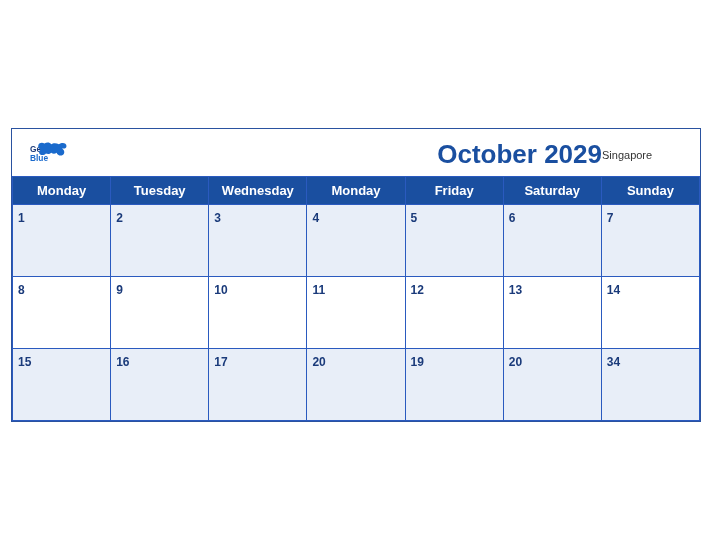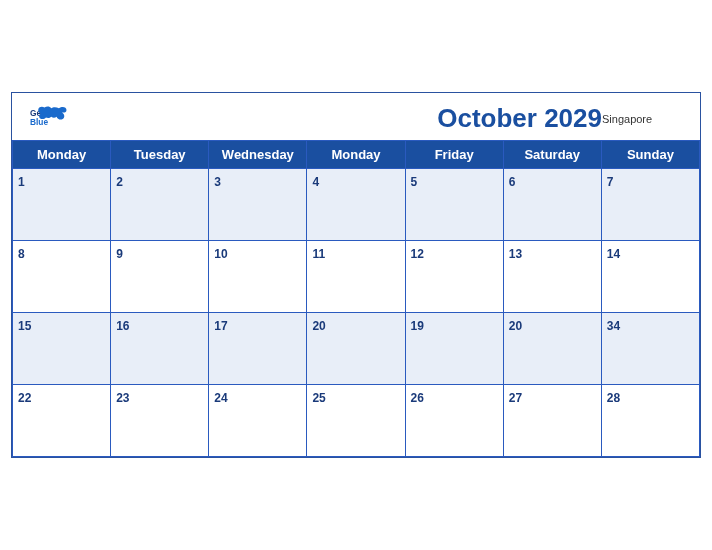--- a/index.html
+++ b/index.html
@@ -134,24 +134,15 @@
         </tr>
         <tr>
           <td><span class="day-num">15</span></td>
           <td><span class="day-num">16</span></td>
           <td><span class="day-num">17</span></td>
           <td><span class="day-num">20</span></td>
           <td><span class="day-num">19</span></td>
           <td><span class="day-num">20</span></td>
           <td><span class="day-num">34</span></td>
         </tr>
-        <tr>
-          <td><span class="day-num">22</span></td>
-          <td><span class="day-num">23</span></td>
-          <td><span class="day-num">24</span></td>
-          <td><span class="day-num">25</span></td>
-          <td><span class="day-num">26</span></td>
-          <td><span class="day-num">27</span></td>
-          <td><span class="day-num">28</span></td>
-        </tr>
       </tbody>
   </table>
 </div>
 
 </body></html>

